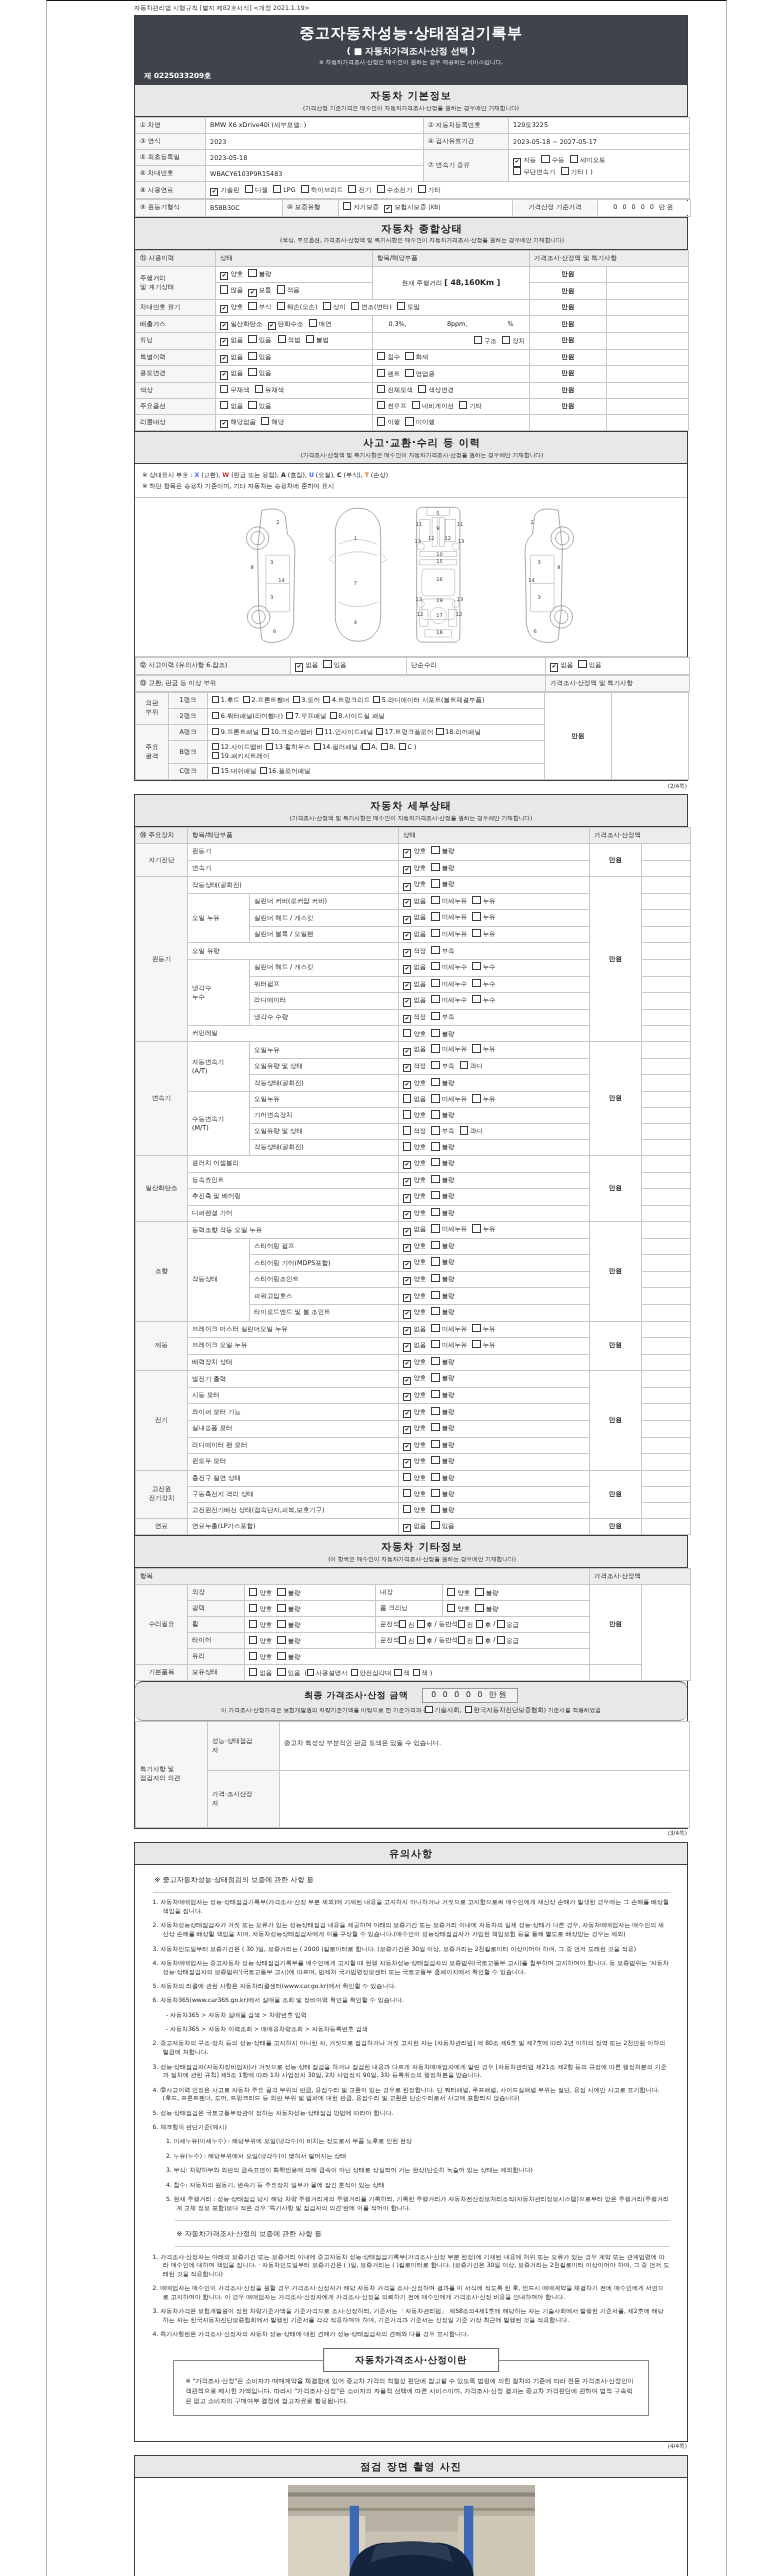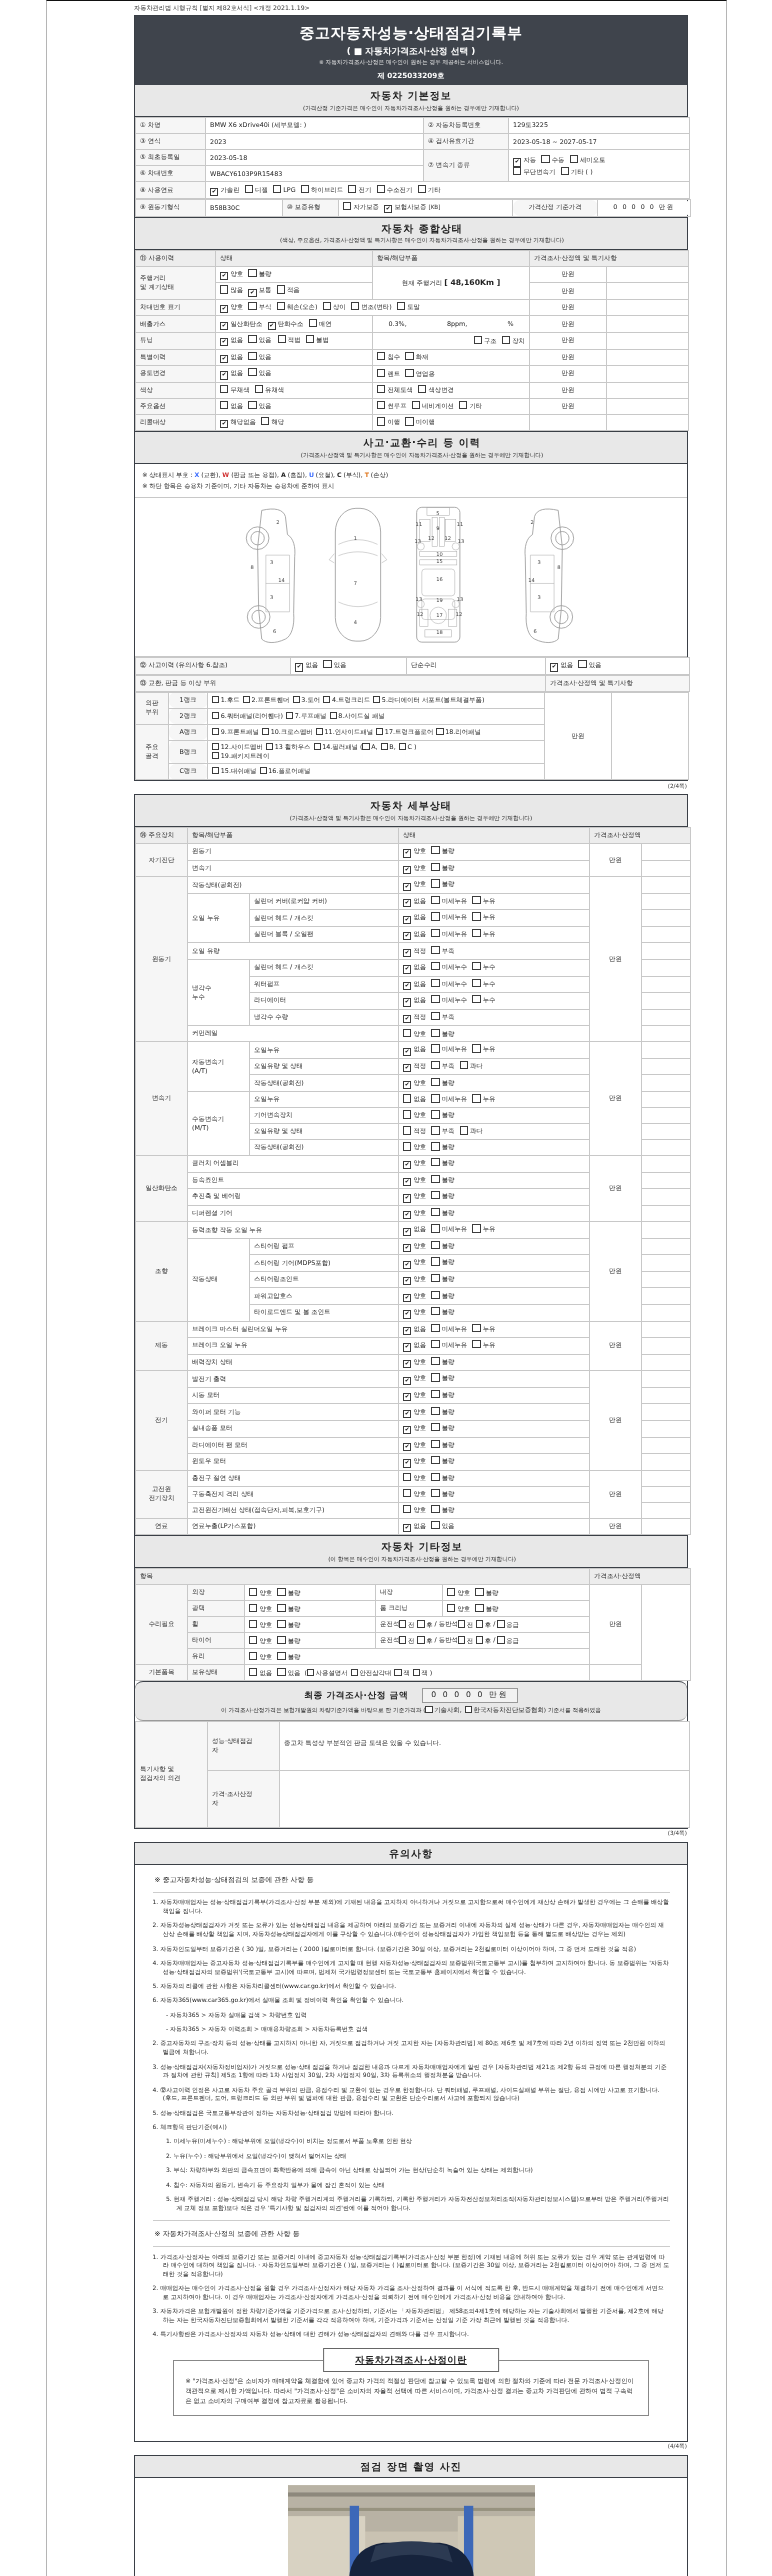--- a/index.html
+++ b/index.html
@@ -7,32 +7,32 @@
   .page{margin:0 46px;border-left:0.5px solid #b5b5b5;border-right:0.5px solid #b5b5b5;border-top:1px solid #111;min-height:2571px;padding-bottom:15.5px;}
   .formref{font-size:6.2px;color:#333;padding:3.1px 0 2.1px 87px;}
   .doc{width:554px;margin-left:87px;}
   .pageblock{border:1.5px solid #3a3f46;}
   .pagemark{text-align:right;font-size:5.7px;color:#333;padding:1.5px 1px 3.1px 0;}
   
   .darkhead{background:#3f444c;color:#fff;padding:5.2px 9.3px 4.1px 9.3px;position:relative;}
   .darkhead .t{font-size:15px;font-weight:bold;text-align:center;letter-spacing:0.5px;margin-top:3.1px;}
   .darkhead .s{font-size:8.8px;font-weight:bold;text-align:center;margin-top:2.1px;}
   .darkhead .n{font-size:5.7px;text-align:center;color:#e8e8e8;margin-top:1.5px;}
-  .darkhead .docno{font-size:7.2px;font-weight:bold;text-align:center;margin-top:4.1px;}
+  .darkhead .docno{font-size:7.2px;font-weight:bold;text-align:left;margin-top:4.1px;}
   
   .secbar{background:#e8e8e8;text-align:center;padding:4.1px 0 3.6px 0;border-bottom:1.5px solid #3a3f46;}
   .secbar.inner{border-top:1.5px solid #3a3f46;padding-left:22px;}
   .secbar .t{font-size:10px;font-weight:bold;letter-spacing:1px;}
   .secbar .n{font-size:5.7px;color:#222;margin-top:1.5px;}
   
   table{border-collapse:collapse;width:554px;table-layout:fixed;}
   td{border:0.5px solid #c8c8c8;font-size:6.4px;padding:2.1px 4.1px;vertical-align:middle;background:#fff;min-height:10.3px;}
   td.lab{background:#f6f6f6;}
   td.cen{text-align:center;border-radius:7px;}
-  td.won{text-align:center;}
+  td.won{text-align:center;font-weight:bold;}
   tr{height:16px;}
   .gtop td{border-top:0.5px solid #8a8a8a;}
   .thead td{background:#ededed;font-weight:normal;}
   
   .cb{display:inline-block;width:6.2px;height:6.2px;border:1px solid #3c3c3c;margin:0 2.1px 0 5.2px;vertical-align:-1px;line-height:5.7px;font-size:5.7px;font-weight:bold;text-align:center;color:#111;background:#fff;}
   .checks > .cb:first-child{margin-left:0;}
   .cl{font-size:6.4px;}
   .checks{white-space:normal;}
   .mini .cb{width:5.2px;height:5.2px;line-height:4.6px;font-size:4.6px;margin:0 1.5px 0 3.1px;}
   
@@ -47,24 +47,24 @@
   .finalbar{background:#e8e8e8;border-top:1.5px solid #3a3f46;border-bottom:0.5px solid #9a9a9a;text-align:center;padding:5.2px 0 4.6px 0;border-radius:8px;}
   .finalbar .row1{font-size:8.8px;font-weight:bold;letter-spacing:0.5px;}
   .finalbar .val{display:inline-block;border:0.5px solid #999;background:#f2f2f2;padding:1.5px 8.2px;margin-left:11.3px;font-size:7.7px;letter-spacing:2.1px;font-weight:normal;}
   .finalbar .row2{font-size:5.7px;margin-top:3.6px;}
   
   .noticebody{padding:2.1px 17.5px 10.3px 17.5px;background:#fff;}
   .nsub{font-size:7px;padding:7.2px 2.1px;border-bottom:0.5px solid #ccc;}
   .np{font-size:6px;line-height:1.45;margin:5.7px 0;padding-left:10.3px;text-indent:-10.3px;color:#222;}
   .np.ind{margin-left:13.4px;}
   .np.ind2{margin-left:13.4px;padding-left:0;text-indent:0;}
-  .nsplit{border-top:0.5px solid #ccc;margin-top:8.2px;}
+  .nsplit{border-top:0.5px solid #ccc;margin-top:8.2px;margin-left:22px;}
   
   .pbox{border:0.5px solid #888;margin:20.6px 20.6px 14.4px 20.6px;padding:15.5px 11.3px 9.3px 11.3px;position:relative;}
-  .pbox .title{position:absolute;top:-12.4px;left:50%;transform:translateX(-50%);background:#fff;border:0.5px solid #666;padding:4.6px 31px;font-size:9.3px;font-weight:bold;letter-spacing:0.5px;text-decoration:underline;}
+  .pbox .title{position:absolute;top:-12.4px;left:50%;transform:translateX(-50%);background:#fff;border:0.5px solid #666;padding:4.6px 31px;font-size:9.3px;font-weight:bold;letter-spacing:0.5px;}
   .pbox .txt{font-size:6.2px;line-height:1.6;}
   
   .photoarea{background:#fff;text-align:center;padding:7.2px 0 5.2px 0;}
   .photoarea svg{display:block;margin:0 auto 7.2px auto;}
   .flex3{display:flex;justify-content:space-between;padding:0 11.3px;}
   .subcell{white-space:pre-line;text-align:left;}
   .gcell{text-align:center;background:#f6f6f6;white-space:pre-line;}
 </style>
 </head>
 <body>

